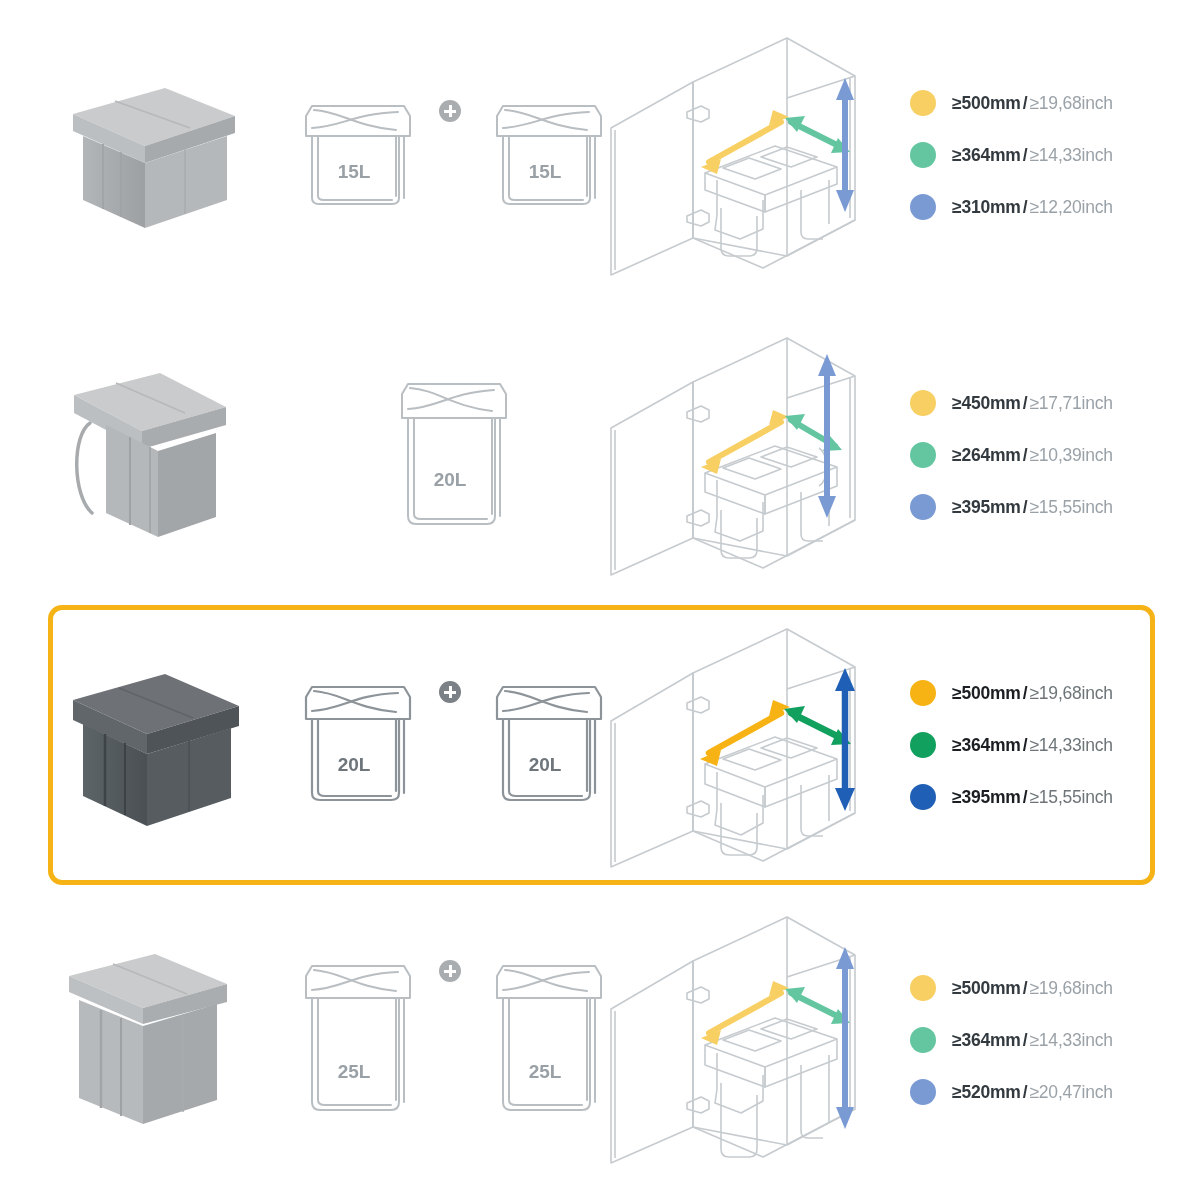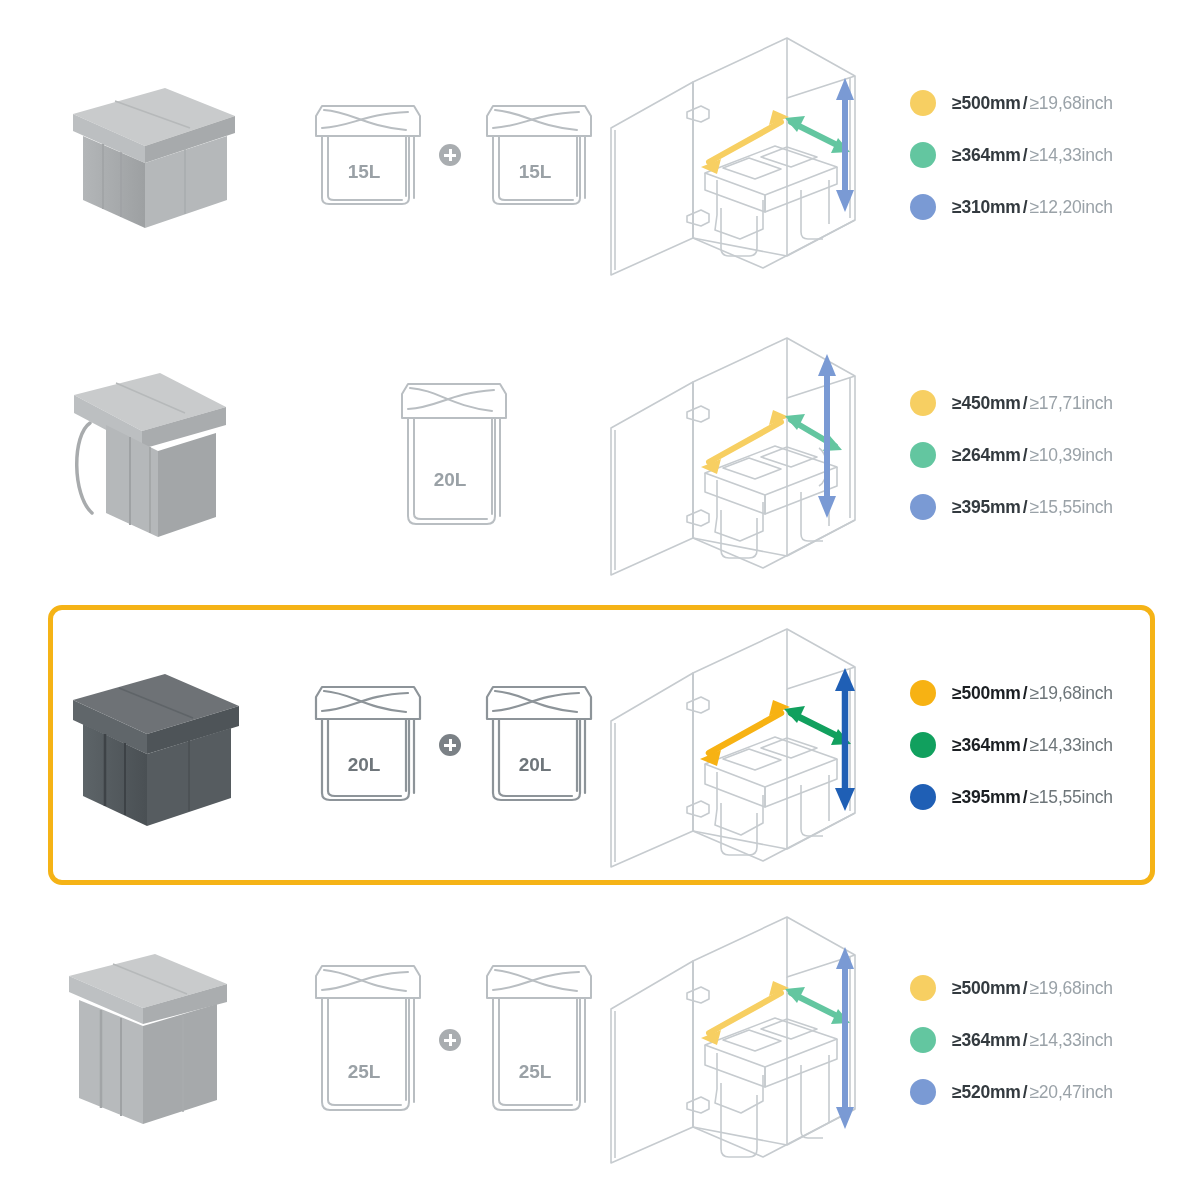--- a/index.html
+++ b/index.html
@@ -44,21 +44,21 @@
   .legend-item{display:flex;align-items:center;gap:16px;}
   .dot{width:26px;height:26px;border-radius:50%;flex:none;}
   .legend-text{font-size:17.5px;white-space:nowrap;letter-spacing:-0.2px;}
   .legend-text .mm{font-weight:bold;color:#333a3f;}
   .legend-text .sep{font-weight:bold;color:#333a3f;padding:0 2px;}
   .legend-text .inch{color:#9aa2a8;font-weight:normal;}
   .hl .legend-text .inch{color:#6d7579;}
   .hl .legend-text .mm,.hl .legend-text .sep{color:#1b1f23;}
 
   
-  .bins{display:flex;align-items:center;justify-content:center;gap:6px;}
+  .bins{display:flex;justify-content:center;gap:16px;}
   .plus-badge{
     width:22px;height:22px;border-radius:50%;
     background:#a9adb0;position:relative;flex:none;
     margin:0 6px;
     z-index:5;
   }
   .plus-badge:before,.plus-badge:after{
     content:"";position:absolute;background:#fff;
   }
   .plus-badge:before{left:5px;top:10px;width:12px;height:2.5px;}

